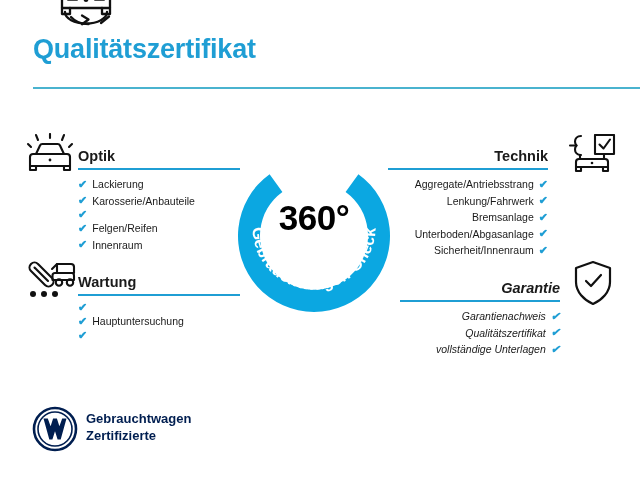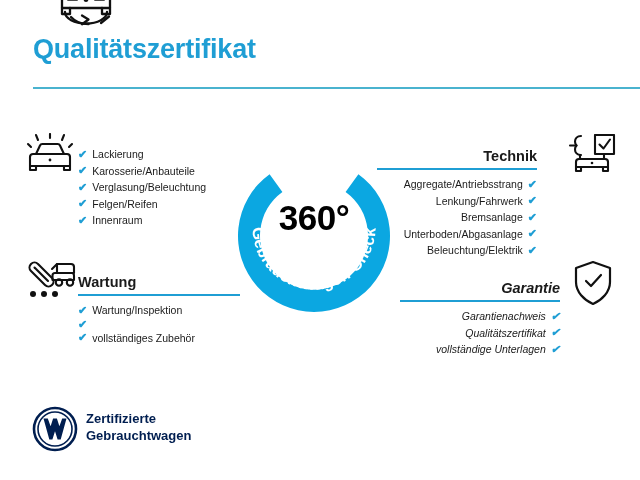--- a/index.html
+++ b/index.html
@@ -144,32 +144,35 @@
 </style>
 </head>
 <body>
 
 <div id="page">
 
   <div id="page-title">Qualitätszertifikat</div>
   <div id="title-rule"></div>
 
   <div class="section sec-left" style="left:78px; top:140px; width:162px;">
+    <div class="sec-head">
+      <div class="sec-title">Optik</div>
+      <div class="sec-rule"></div>
+    </div>
     <div class="items">
       <div class="item">
         <span class="check">✔</span>
         <span>Lackierung</span>
       </div>
       <div class="item">
         <span class="check">✔</span>
         <span>Karosserie/Anbauteile</span>
       </div>
       <div class="item">
         <span class="check">✔</span>
-        <span>Verglasung/Beleuchtung</span>
       </div>
       <div class="item">
         <span class="check">✔</span>
         <span>Felgen/Reifen</span>
       </div>
       <div class="item">
         <span class="check">✔</span>
         <span>Innenraum</span>
       </div>
     </div>
@@ -184,21 +187,21 @@
       <path d="M43 14 L46 11"></path>
       <path d="M10 21 L14 12.5 C14.4 11.6 15.3 11 16.3 11 L31.7 11 C32.7 11 33.6 11.6 34 12.5 L38 21"></path>
       <path d="M8 21 L40 21"></path>
       <path d="M7 21 C5.3 21 4 22.3 4 24 L4 33 L44 33 L44 24 C44 22.3 42.7 21 41 21 Z"></path>
       <path d="M4 33 L4 37 L10 37 L10 33"></path>
       <path d="M38 33 L38 37 L44 37 L44 33"></path>
       <circle cx="24" cy="27" r="1.4" fill="#111111" stroke="none"></circle>
     </svg>
   </div>
 
-  <div class="section sec-right" style="left:377px; top:140px; width:160px;">
+  <div class="section sec-right" style="left:388px; top:140px; width:160px;">
     <div class="sec-head">
       <div class="sec-title">Technik</div>
       <div class="sec-rule"></div>
     </div>
     <div class="items">
       <div class="item">
         <span>Aggregate/Antriebsstrang</span>
         <span class="check">✔</span>
       </div>
       <div class="item">
@@ -207,21 +210,21 @@
       </div>
       <div class="item">
         <span>Bremsanlage</span>
         <span class="check">✔</span>
       </div>
       <div class="item">
         <span>Unterboden/Abgasanlage</span>
         <span class="check">✔</span>
       </div>
       <div class="item">
-        <span>Beleuchtung/Elektrik</span>
+        <span>Sicherheit/Innenraum</span>
         <span class="check">✔</span>
       </div>
     </div>
   </div>
 
   <div class="sec-icon" style="left:568px; top:134px;">
     <svg width="48" height="40" viewBox="0 0 48 40" fill="none" stroke="#111111" stroke-width="2.1" stroke-linecap="round" stroke-linejoin="round">
       <rect x="27" y="1" width="19" height="19"></rect>
       <path d="M31.5 10.5 L35.5 14.5 L42 5.5"></path>
       <path d="M13 2 C9 2 7 4.5 7 7.5 C7 10 8.5 11.5 8.5 11.5 C8.5 11.5 7 13 7 15.5 C7 18.5 9 21 13 21"></path>
@@ -235,28 +238,27 @@
   </div>
 
   <div class="section sec-left" style="left:78px; top:266px; width:162px;">
     <div class="sec-head">
       <div class="sec-title">Wartung</div>
       <div class="sec-rule"></div>
     </div>
     <div class="items">
       <div class="item">
         <span class="check">✔</span>
-        <span>Wartung/Inspektion</span>
-      </div>
-      <div class="item">
-        <span class="check">✔</span>
-      </div>
-      <div class="item">
-        <span class="check">✔</span>
-        <span>vollständiges Zubehör</span>
+      </div>
+      <div class="item">
+        <span class="check">✔</span>
+        <span>Hauptuntersuchung</span>
+      </div>
+      <div class="item">
+        <span class="check">✔</span>
       </div>
     </div>
   </div>
 
   <div class="sec-icon" style="left:26px; top:260px;">
     <svg width="50" height="40" viewBox="0 0 50 40" fill="none" stroke="#111111" stroke-width="2.1" stroke-linecap="round" stroke-linejoin="round">
       <path d="M5 4 C3 6 3 9 5 11 L19 25 C21 27 24 27 26 25 C28 23 28 20 26 18 L12 4 C10 2 7 2 5 4 Z"></path>
       <path d="M8.5 7.5 L22 21"></path>
       <path d="M26 9 L31 4 L45 4 C47 4 48 5 48 7 L48 13 L30 13"></path>
       <path d="M31 4 L31 13"></path>
@@ -335,17 +337,17 @@
 
   <div id="vw-logo">
     <svg width="46" height="46" viewBox="0 0 46 46" fill="none">
       <circle cx="23" cy="23" r="21" stroke="#001e50" stroke-width="2.6" fill="#ffffff"></circle>
       <circle cx="23" cy="23" r="17" stroke="#001e50" stroke-width="1.6" fill="#ffffff"></circle>
       <path d="M11.5 12.5 L15.8 12.5 L18.6 20.2 L21.1 12.5 L24.9 12.5 L27.4 20.2 L30.2 12.5 L34.5 12.5
                L28.7 33.5 L25.6 33.5 L23 25.3 L20.4 33.5 L17.3 33.5 Z" fill="#001e50"></path>
     </svg>
   </div>
   <div id="vw-text">
+    <div>Gebrauchtwagen</div>
     <div>Zertifizierte</div>
-    <div>Gebrauchtwagen</div>
   </div>
 
 </div>
 
 </body></html>

